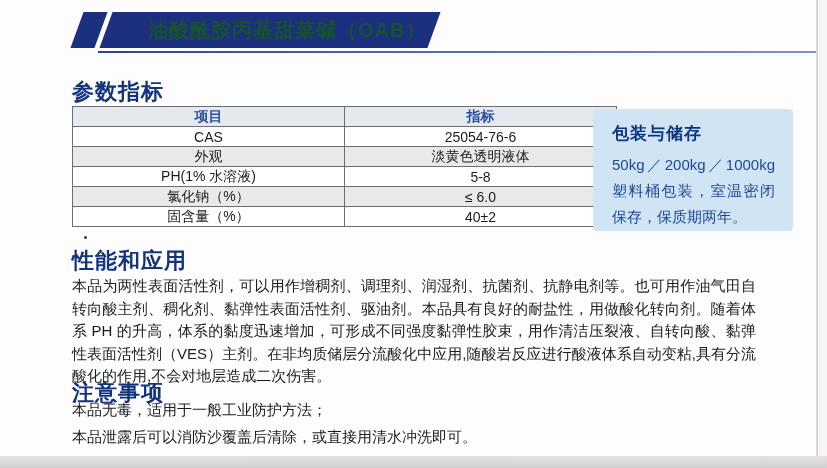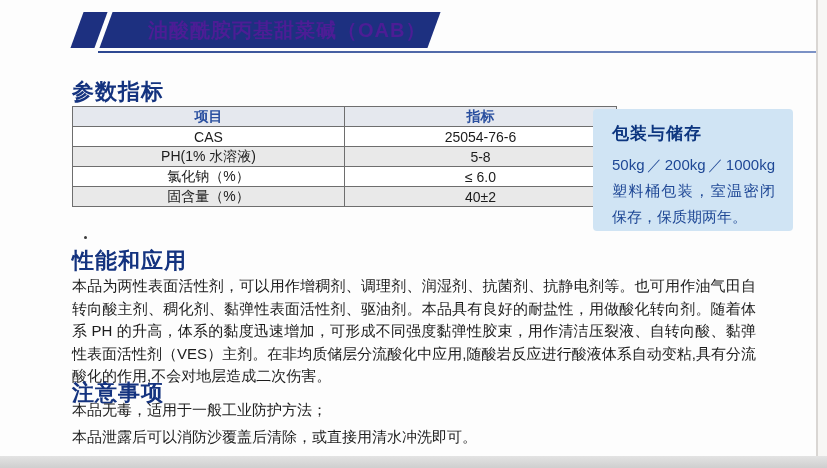--- a/index.html
+++ b/index.html
@@ -22,21 +22,21 @@
   }
   .banner-bg {
     position: absolute; left: 106px; top: 12px;
     width: 328px; height: 36px;
     background: #1d3080;
     transform: skewX(-20deg);
   }
   .banner-title {
     position: absolute; left: 148px; top: 17px;
     width: 290px;
-    color: #4c1d95;
+    color: #14532d;
     font-size: 20px; font-weight: bold;
     letter-spacing: 1px;
     white-space: nowrap;
   }
   .banner-underline {
     position: absolute; left: 98px; top: 51px;
     width: 722px; height: 2px;
     background: linear-gradient(90deg, #2c4791, #7d93c6);
   }
 
@@ -148,20 +148,24 @@
       <th>项目</th>
       <th>指标</th>
     </tr>
   </thead>
   <tbody>
     <tr>
       <td>CAS</td>
       <td>25054-76-6</td>
     </tr>
     <tr>
+      <td>外观</td>
+      <td>淡黄色透明液体</td>
+    </tr>
+    <tr>
       <td>PH(1% 水溶液)</td>
       <td>5-8</td>
     </tr>
     <tr>
       <td>氯化钠（%）</td>
       <td>≤ 6.0</td>
     </tr>
     <tr>
       <td>固含量（%）</td>
       <td>40±2</td>

